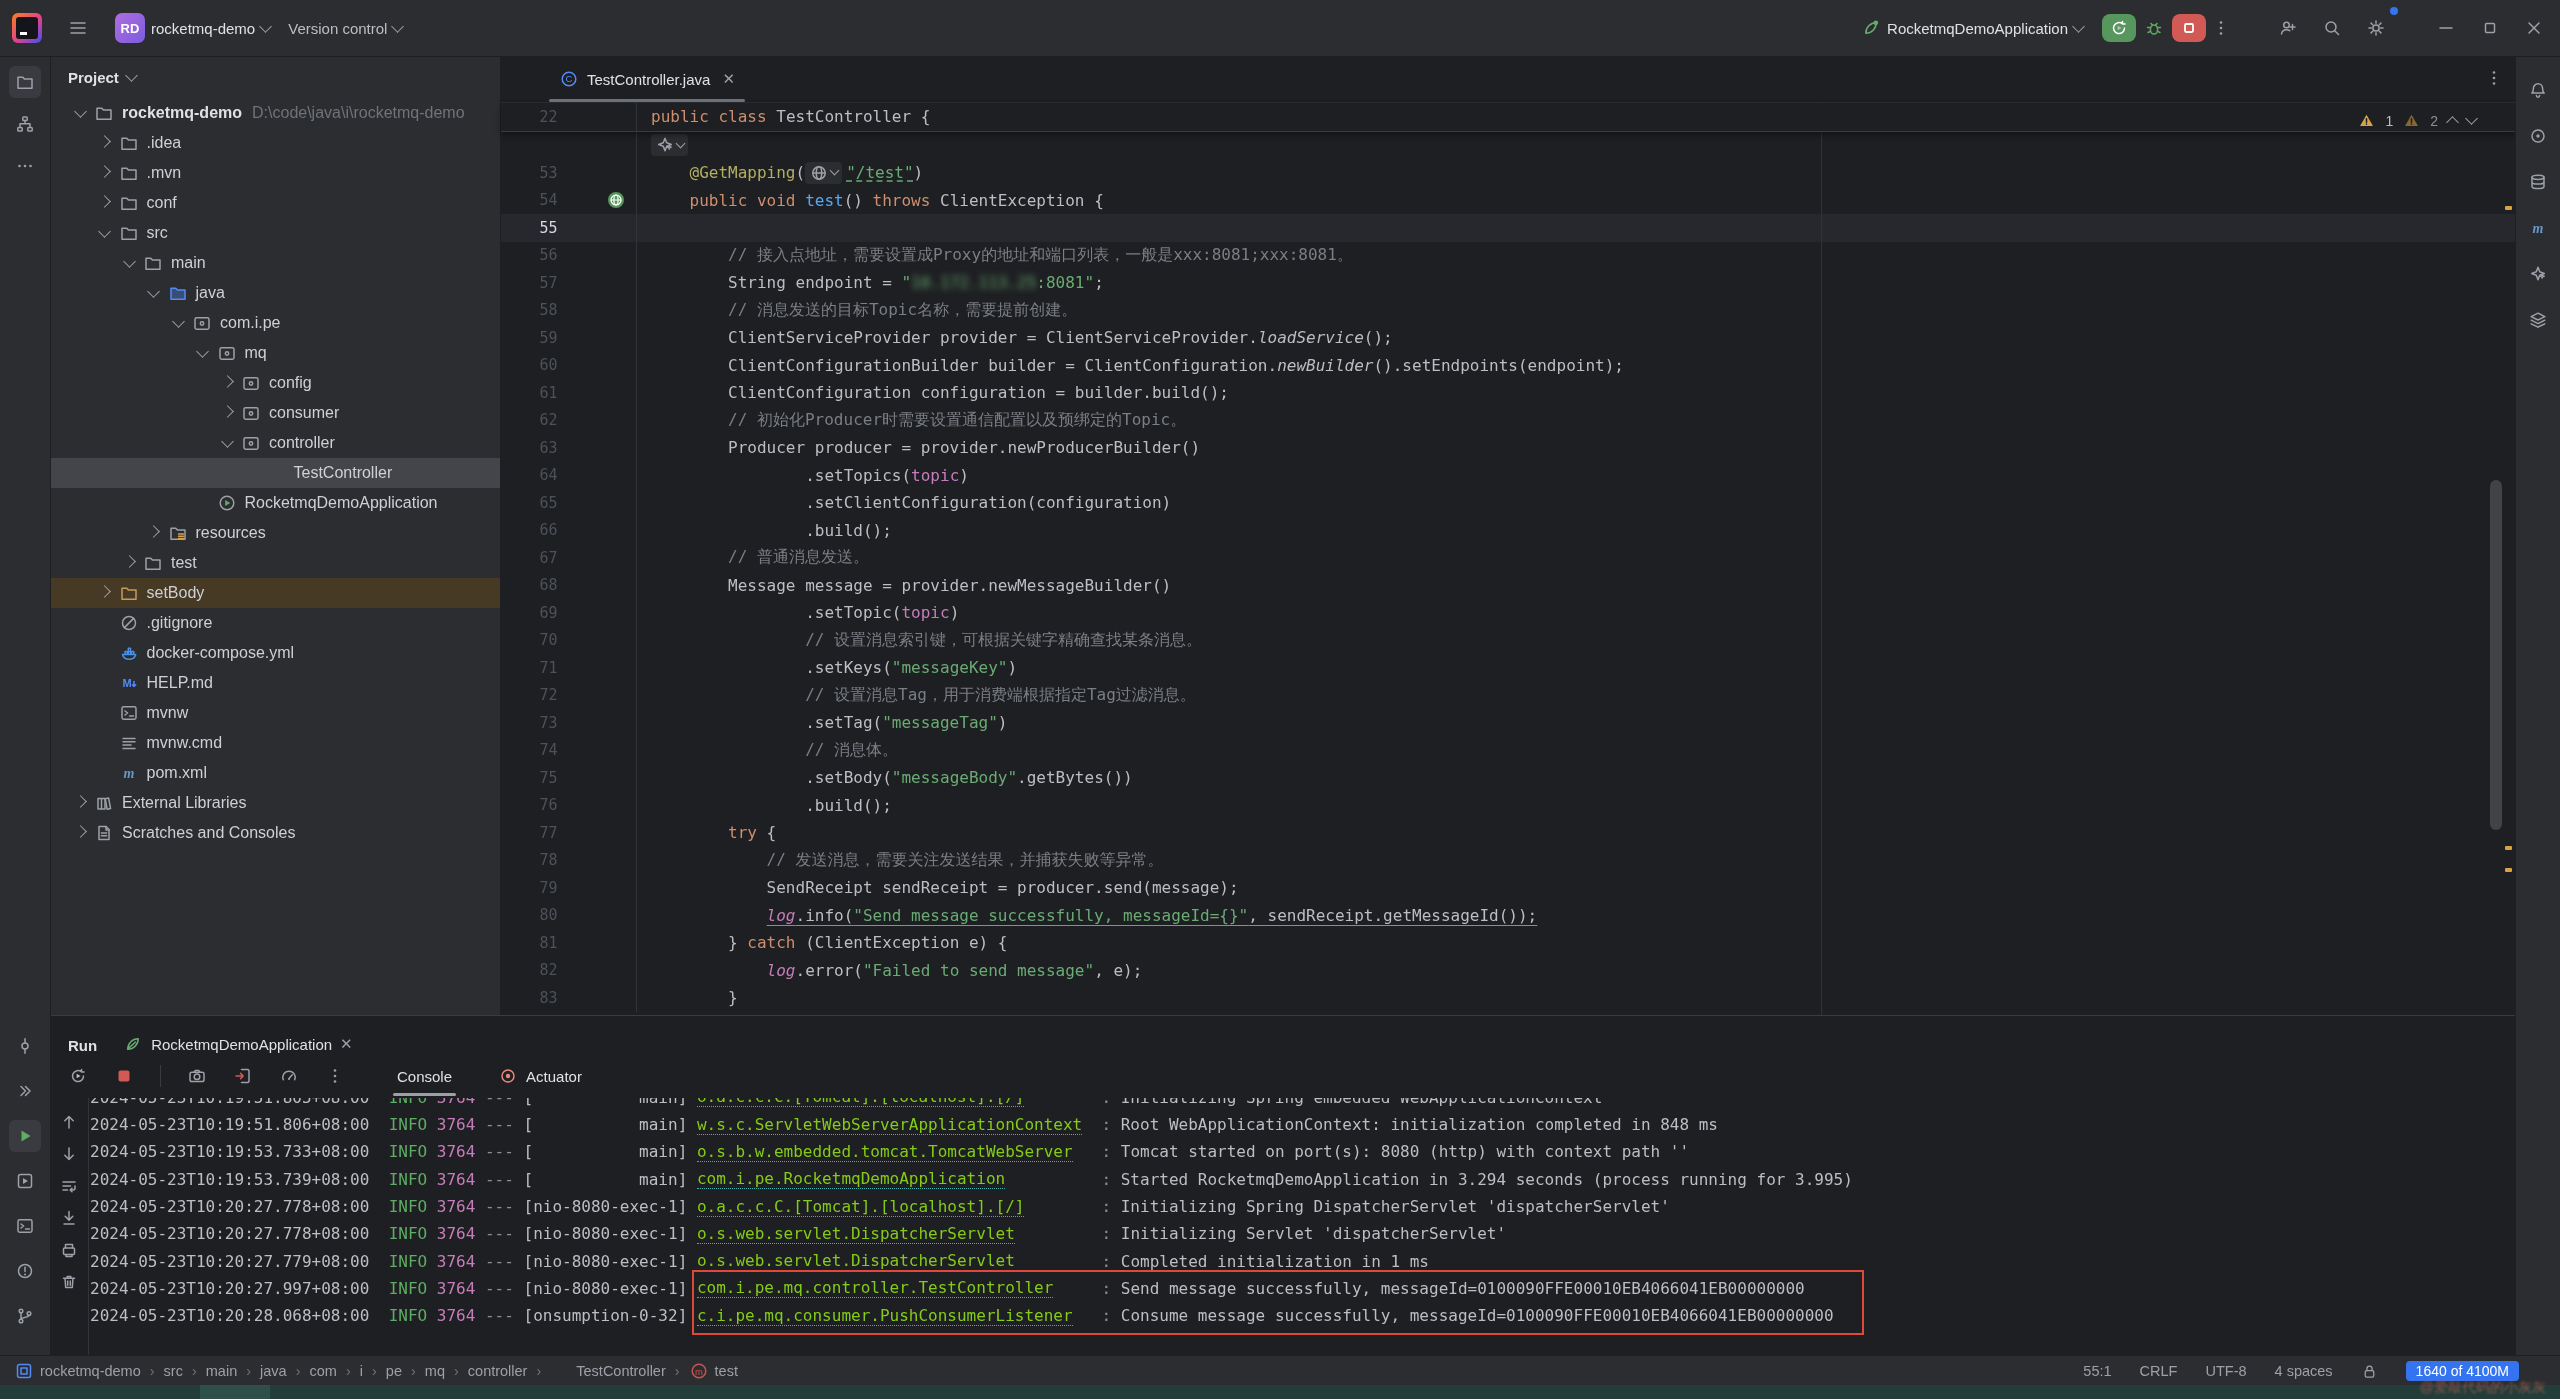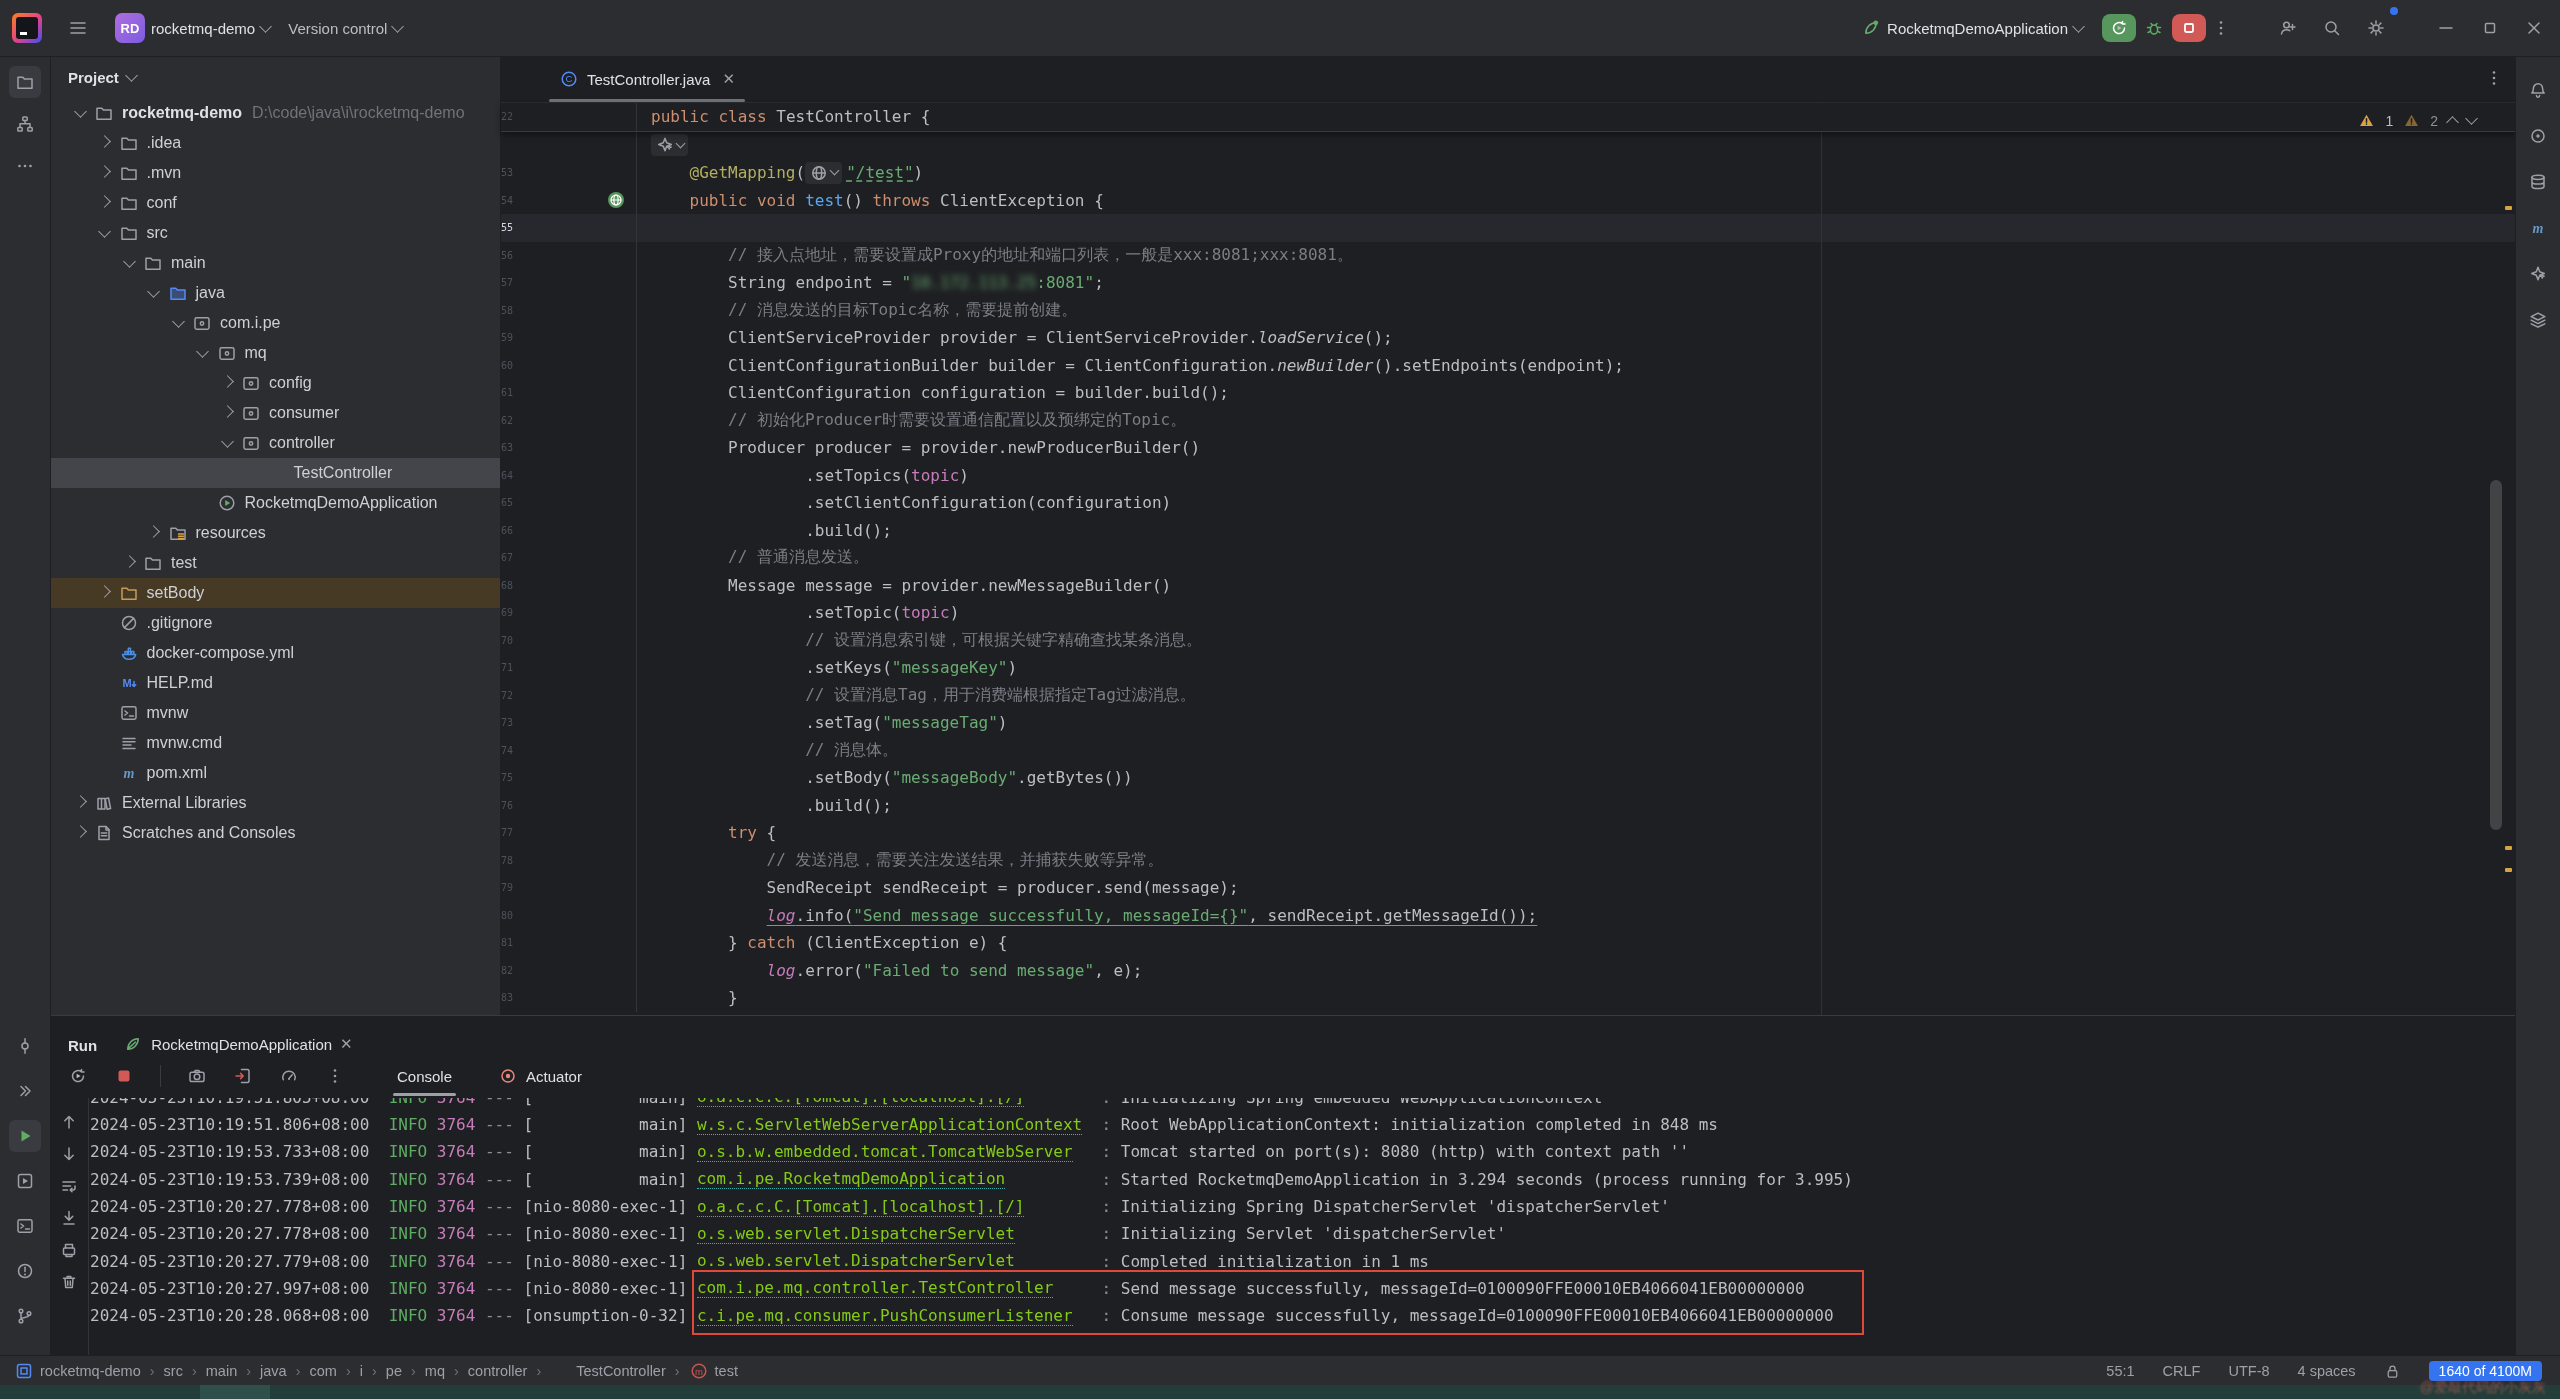--- a/index.html
+++ b/index.html
@@ -43,21 +43,21 @@
   .tpath{color:#6f737a;margin-left:10px;font-weight:normal}
 
   
   .editor{position:absolute;left:501px;top:56px;width:2015px;height:959px;background:#1e1f22}
   .tabbar{height:46px;display:flex;align-items:center;border-bottom:1px solid #2b2d30;position:relative}
   .tab{display:flex;align-items:center;gap:8px;height:100%;padding:0 14px;margin-left:44px;position:relative;color:#dfe1e5}
   .tab:after{content:"";position:absolute;left:4px;right:4px;bottom:0;height:3px;background:#6e727a;border-radius:2px}
   .tab .x{font-size:15px;color:#9da0a8;margin-left:4px}
   .code-area{position:relative}
   .crow{display:flex;height:27.5px;align-items:center;font-family:"DejaVu Sans Mono",monospace;font-size:16px;position:relative}
-  .crow .ln{width:95px;text-align:left;color:#4d515a;font-size:10px;flex:none}
+  .crow .ln{width:95px;text-align:center;color:#4d515a;font-size:15px;flex:none}
   .crow .lnic{width:40px;display:flex;justify-content:center;flex:none;height:100%;align-items:center}
   .crow .ctext{border-left:1px solid #313438;padding-left:14px;white-space:pre;height:100%;display:flex;align-items:center;flex:1}
   .crow.caret{background:#26282e}
   .crow.caret .ln{color:#d5d8de}
   .sticky{box-shadow:0 3px 6px rgba(0,0,0,.4);border-bottom:1px solid #393b40;position:relative;z-index:3;background:#1e1f22}
   .kw{color:#cf8e6d}.p{color:#bcbec4}.ann{color:#b3ae60}.str{color:#6aab73}.cmt{color:#7a7e85}
   .mth{color:#56a8f5}.fld{color:#c77dbb}.fldi{color:#c77dbb;font-style:italic}.smi{font-style:italic;color:#bcbec4}
   .strlink{color:#6aab73;text-decoration:underline;text-decoration-style:dashed;text-underline-offset:3px}
   .strblur{color:#6aab73;filter:blur(3px)}
   .und{text-decoration:underline;text-decoration-color:rgba(130,170,130,.9);text-underline-offset:4px}
@@ -85,21 +85,21 @@
   .lg{color:#84cc16;border-bottom:1px dotted #3fb0b0}
   .msg{color:#bcbec4}
   .redbox{position:absolute;left:642px;top:254px;width:1168px;height:61px;border:2.5px solid #e0483a;z-index:6}
 
   
   .status{position:absolute;left:0;top:1355px;width:2560px;height:30px;background:#2b2d30;border-top:1px solid #1e1f22;
           display:flex;align-items:center;color:#9da0a8;font-size:14.5px;z-index:31}
   .crumbs{display:flex;align-items:center;gap:9px;padding-left:14px;flex:1;white-space:nowrap}
   .crumb{display:flex;align-items:center;gap:6px}
   .crumb-sep{color:#6f737a}
-  .stat-right{display:flex;align-items:center;gap:28px;padding-right:18px}
+  .stat-right{display:flex;align-items:center;gap:28px;padding-right:41px}
   .memchip{background:#3574f0;color:#fff;border-radius:4px;padding:2px 10px;font-size:14px}
   .bstrip{position:absolute;left:0;top:1385px;width:2560px;height:14px;background:#223d3a;z-index:31}
   .bstrip .block{position:absolute;left:200px;top:0;width:70px;height:14px;background:#2e4f4a}
   .wmark{position:absolute;right:14px;top:-6px;color:#a05a50;font-size:14px;filter:blur(1.1px);opacity:.85;white-space:nowrap}
 </style>
 </head>
 <body>
 
 <header class="titlebar">
   <div class="logo"></div>

